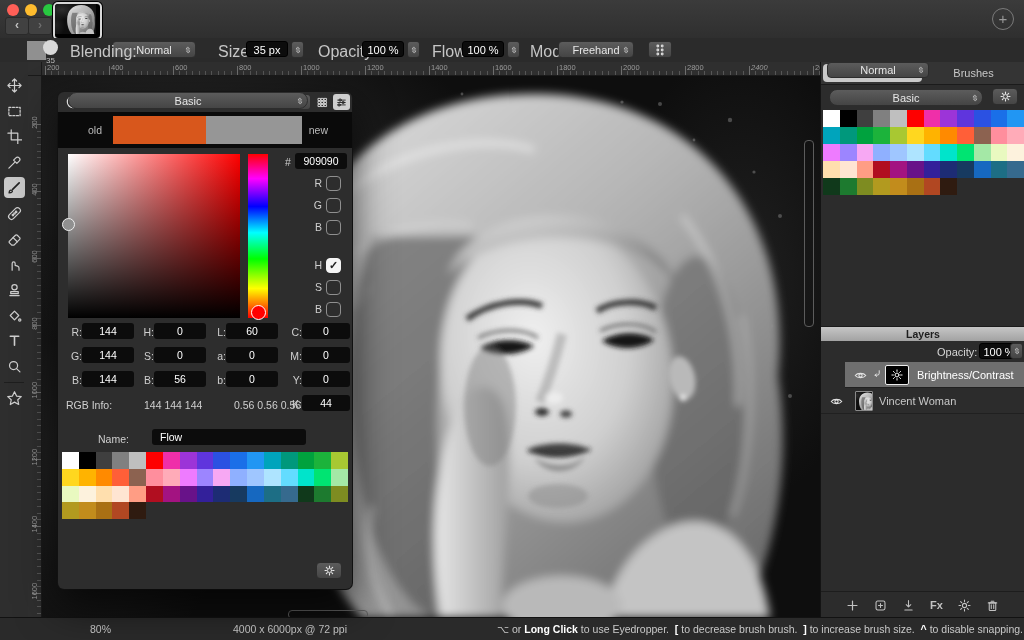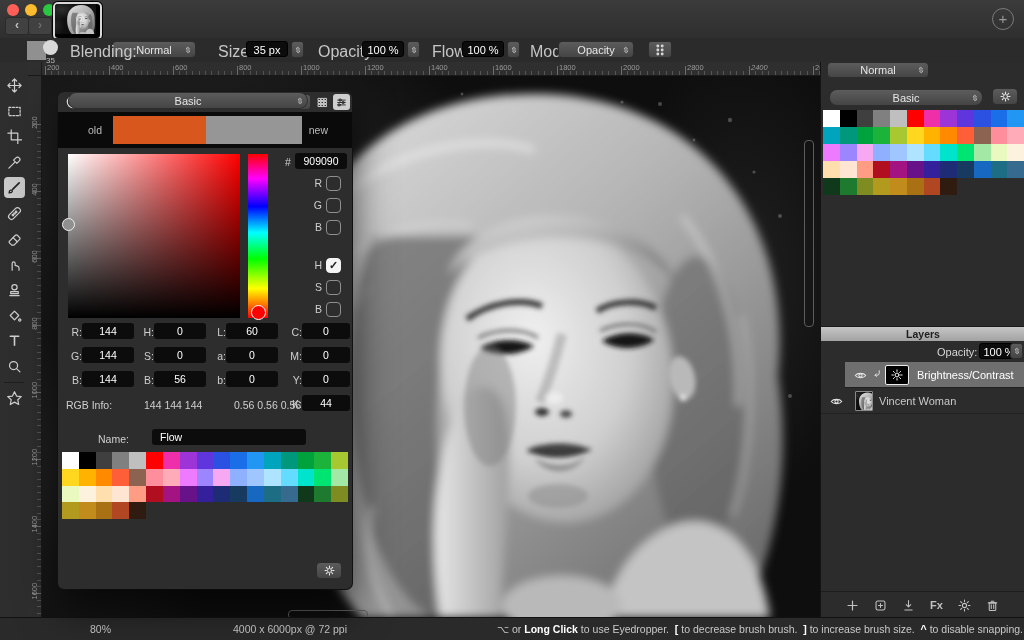--- a/index.html
+++ b/index.html
@@ -405,21 +405,21 @@
     </div>
   <span class="obl" style="left:432px;top:43px;position:absolute">Flow:</span>
   <div class="fieldbox" style="left:462px;width:42px;">100 %</div>
   <div class="stepper" style="left:507px;">
       <svg class="ic">
         <use href="#ic-updown"></use>
       </svg>
     </div>
   <span class="obl" style="left:530px;top:43px;position:absolute">Mode:</span>
   <div class="dd" style="left:558px;width:76px;">
-    <span>Opacity</span>
+    <span>Freehand</span>
     <svg class="chev ic">
         <use href="#ic-updown"></use>
       </svg>
   </div>
   <div id="snap-btn" style="left:648px">
       <svg class="ic" width="14" height="14">
         <use href="#ic-snap"></use>
       </svg>
     </div>
 
@@ -521,20 +521,24 @@
 
   <div id="canvas">
     <svg width="778" height="542">
         <use href="#portrait" width="778" height="542"></use>
       </svg>
     <div class="vscroll"></div>
     <div class="hscroll"></div>
   </div>
 
   <div id="rightpanel">
+    <div id="seg-tabs">
+        <div class="seg-tab active">Colors</div>
+        <div class="seg-tab">Brushes</div>
+      </div>
     <div class="dd" id="panel-dd" style="position:absolute;top:27px;height:17px;">
       <span>Basic</span>
       <svg class="chev ic">
           <use href="#ic-updown"></use>
         </svg>
     </div>
     <div class="gearbtn" id="panel-gear">
         <svg class="ic">
           <use href="#ic-gear"></use>
         </svg>

